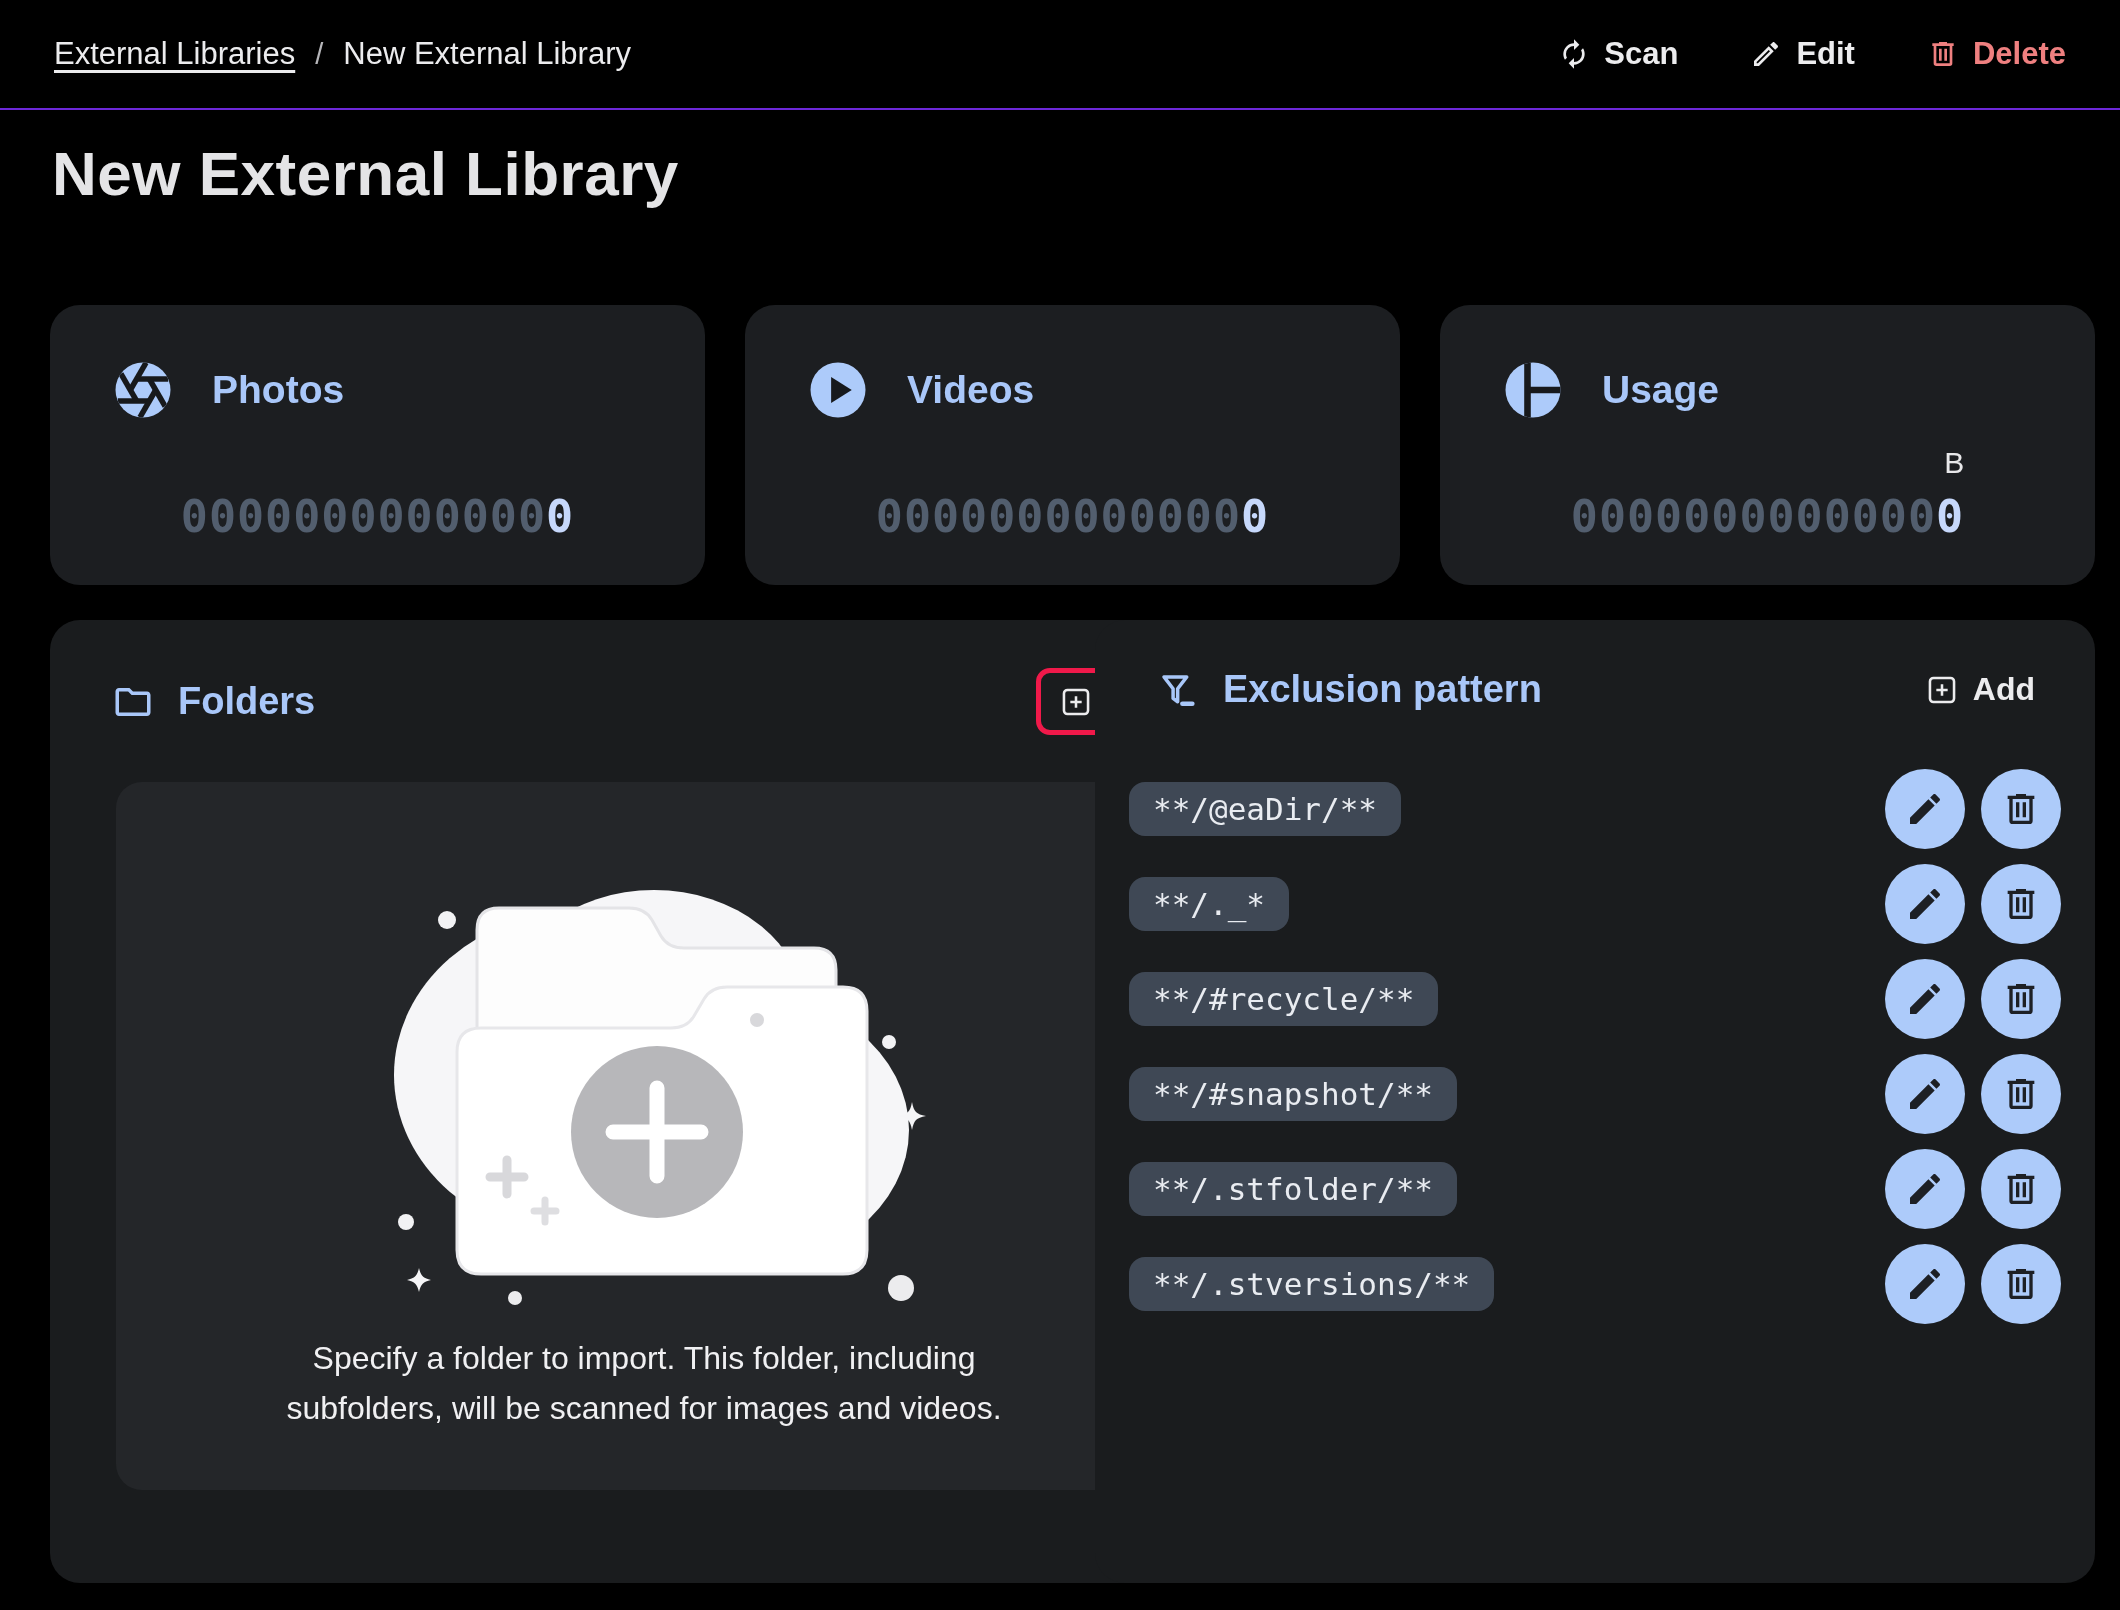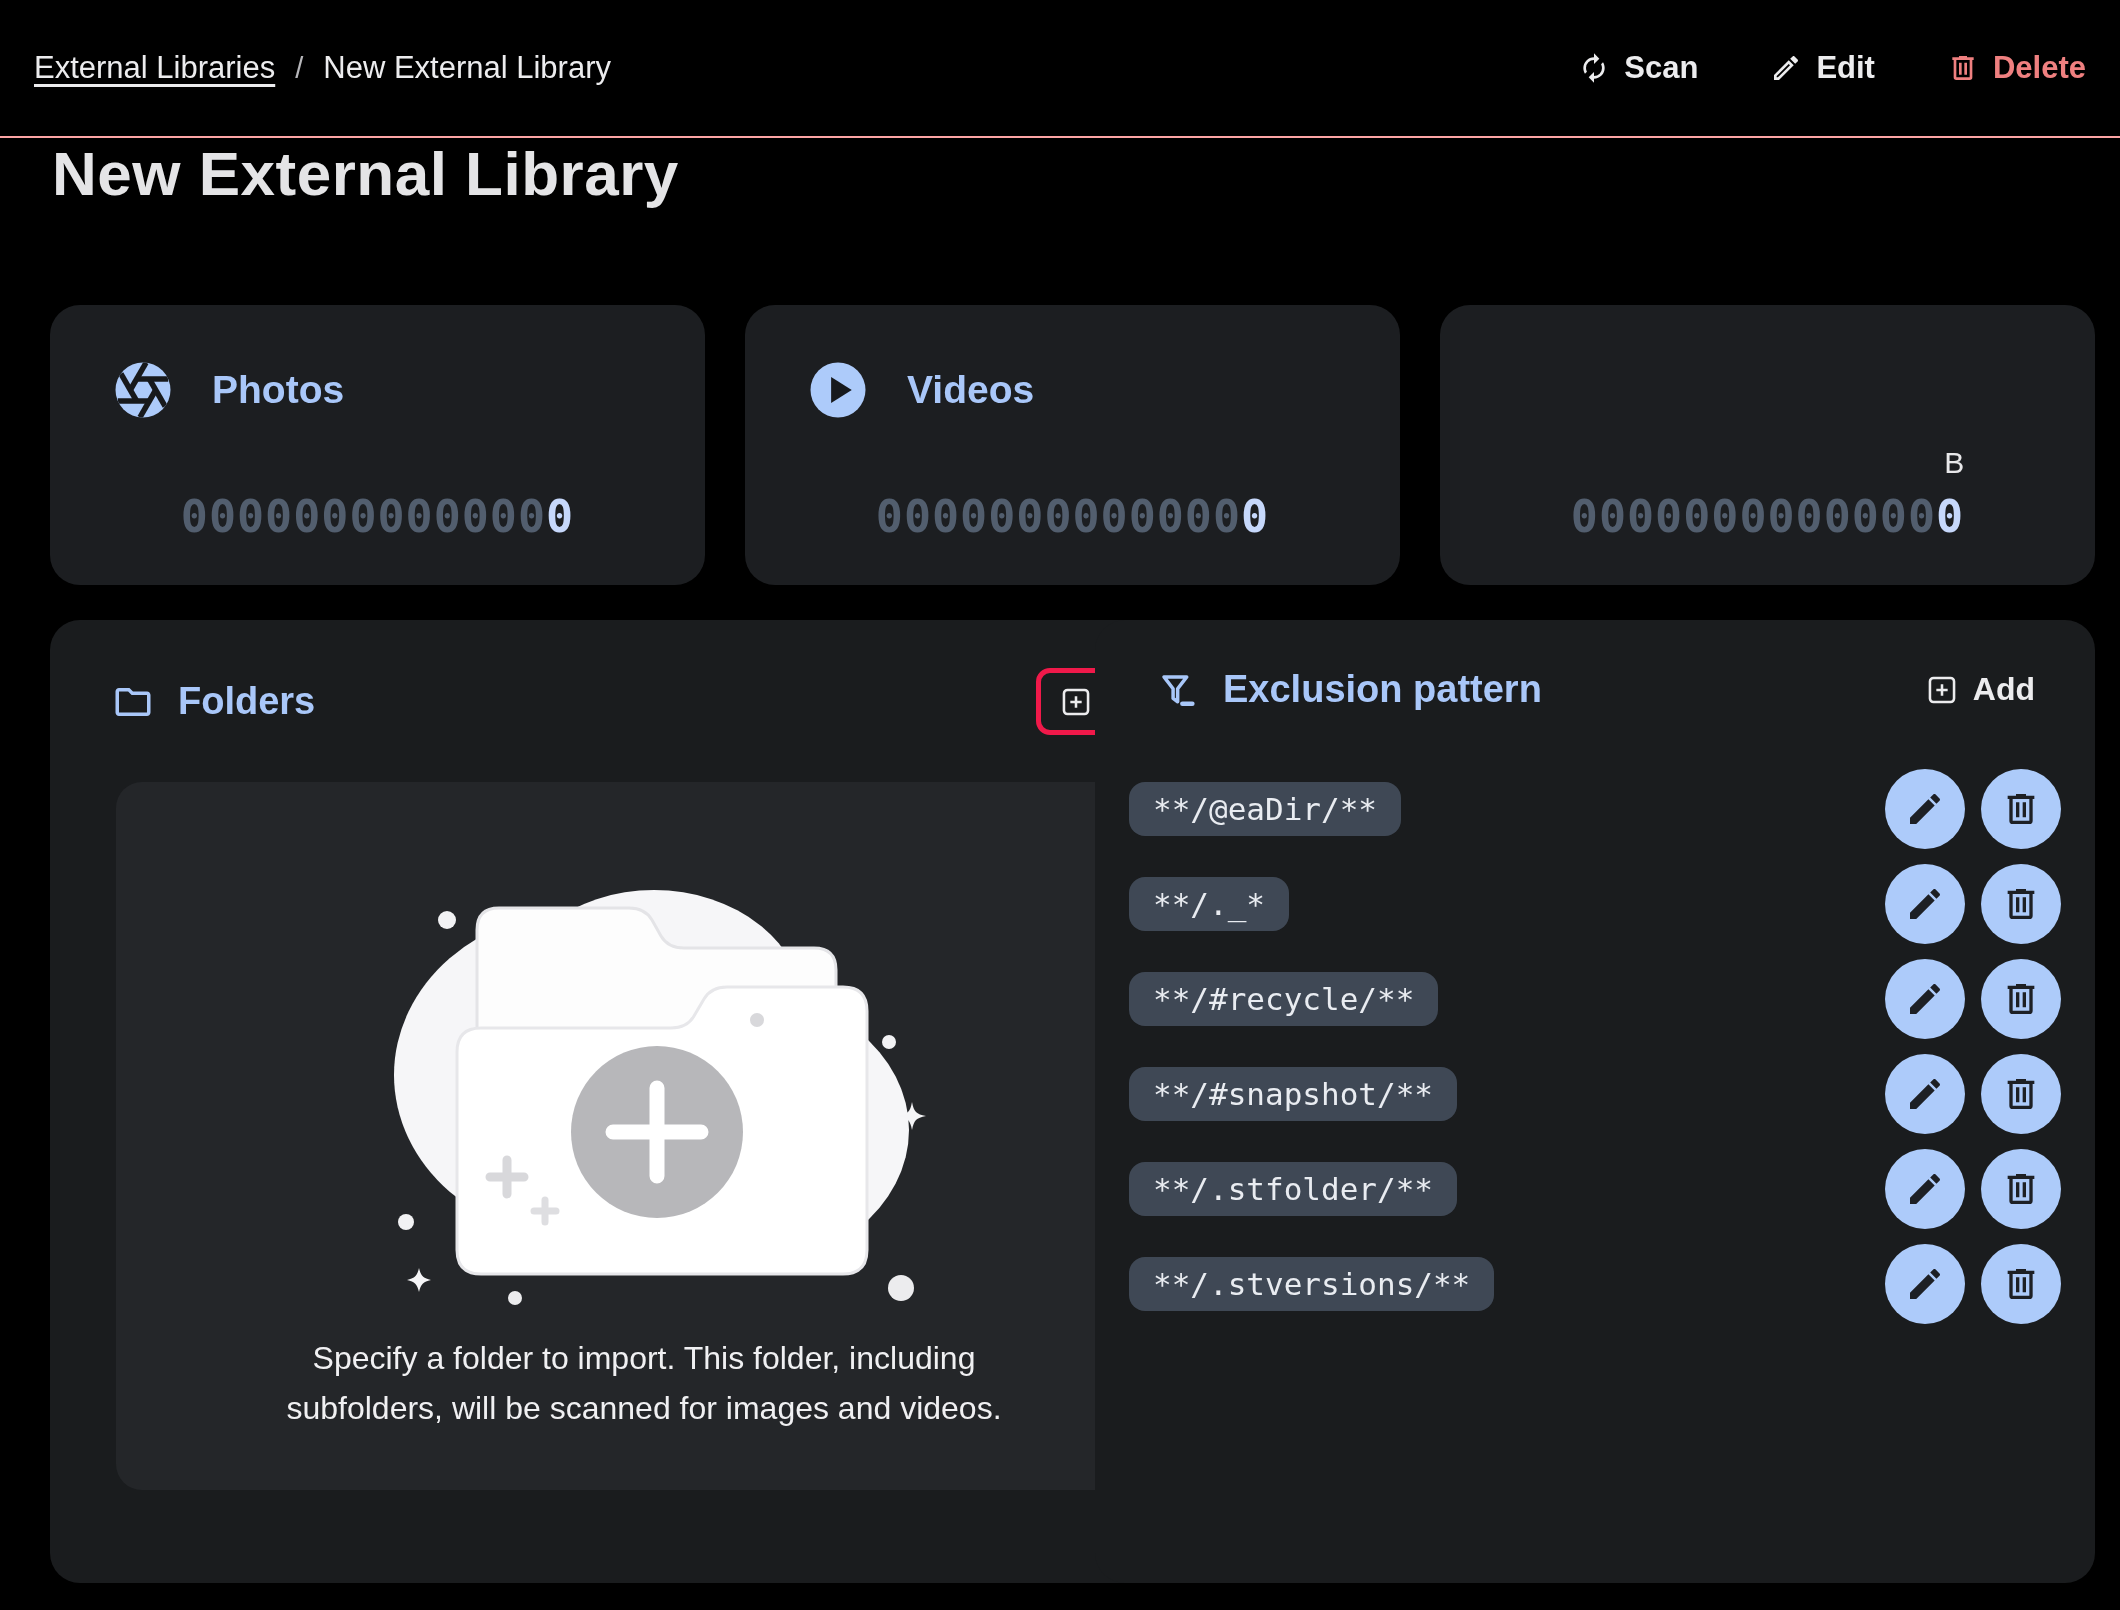--- a/index.html
+++ b/index.html
@@ -5,24 +5,24 @@
   * { margin: 0; padding: 0; box-sizing: border-box; }
   html,body { background:#000; }
   body {
     width: 2120px; height: 1610px; position: relative; overflow: hidden;
     font-family: "Liberation Sans", sans-serif; color: #e8e8ea;
   }
   svg { display:block; }
 
   
   .topbar {
-    position:absolute; left:0; top:0; width:2120px; height:138px;
-    border-bottom:2px solid #fca5a5;
+    position:absolute; left:0; top:0; width:2120px; height:110px;
+    border-bottom:2px solid #6d28d9;
     display:flex; align-items:center; justify-content:space-between;
-    padding:0 34px; background:#000;
+    padding:0 54px; background:#000;
   }
   .breadcrumb { display:flex; align-items:center; gap:20px; font-size:31px; }
   .breadcrumb a { color:#ececee; text-decoration:underline; text-underline-offset:6px; cursor:pointer; }
   .crumb-sep { color:#b6b6ba; font-size:29px; }
   .crumb-current { color:#ececee; }
   .top-actions { display:flex; align-items:center; gap:72px; }
   .action-btn { display:flex; align-items:center; gap:14px; font-size:31px; font-weight:600; color:#ececee; cursor:pointer; }
   .action-btn.danger { color:#ef8080; }
 
   
@@ -171,20 +171,37 @@
       <span class="stat-label">Videos</span>
     </div>
     <div class="stat-number">
       <span class="num-wrap">
         <span class="unit"></span><span class="zeros-dim">0000000000000</span><span class="zeros-on">0</span>
       </span>
     </div>
   </div>
 
   <div class="stat-card">
+    <div class="stat-head">
+      <span>
+        <svg width="66" height="66" viewBox="0 0 24 24">
+          <defs>
+              <clipPath id="pieClip">
+                <circle cx="12" cy="12" r="10"></circle>
+              </clipPath>
+            </defs>
+          <circle cx="12" cy="12" r="10" fill="#adcbfa"></circle>
+          <g clip-path="url(#pieClip)" stroke="#17191c" stroke-width="2.4">
+            <line x1="10" y1="1" x2="10" y2="23"></line>
+            <line x1="10" y1="12" x2="23" y2="12"></line>
+          </g>
+        </svg>
+      </span>
+      <span class="stat-label">Usage</span>
+    </div>
     <div class="stat-number">
       <span class="num-wrap">
         <span class="unit">B</span><span class="zeros-dim">0000000000000</span><span class="zeros-on">0</span>
       </span>
     </div>
   </div>
 </div>
 
 <div class="panel panel-folders">
   <div class="panel-head">

